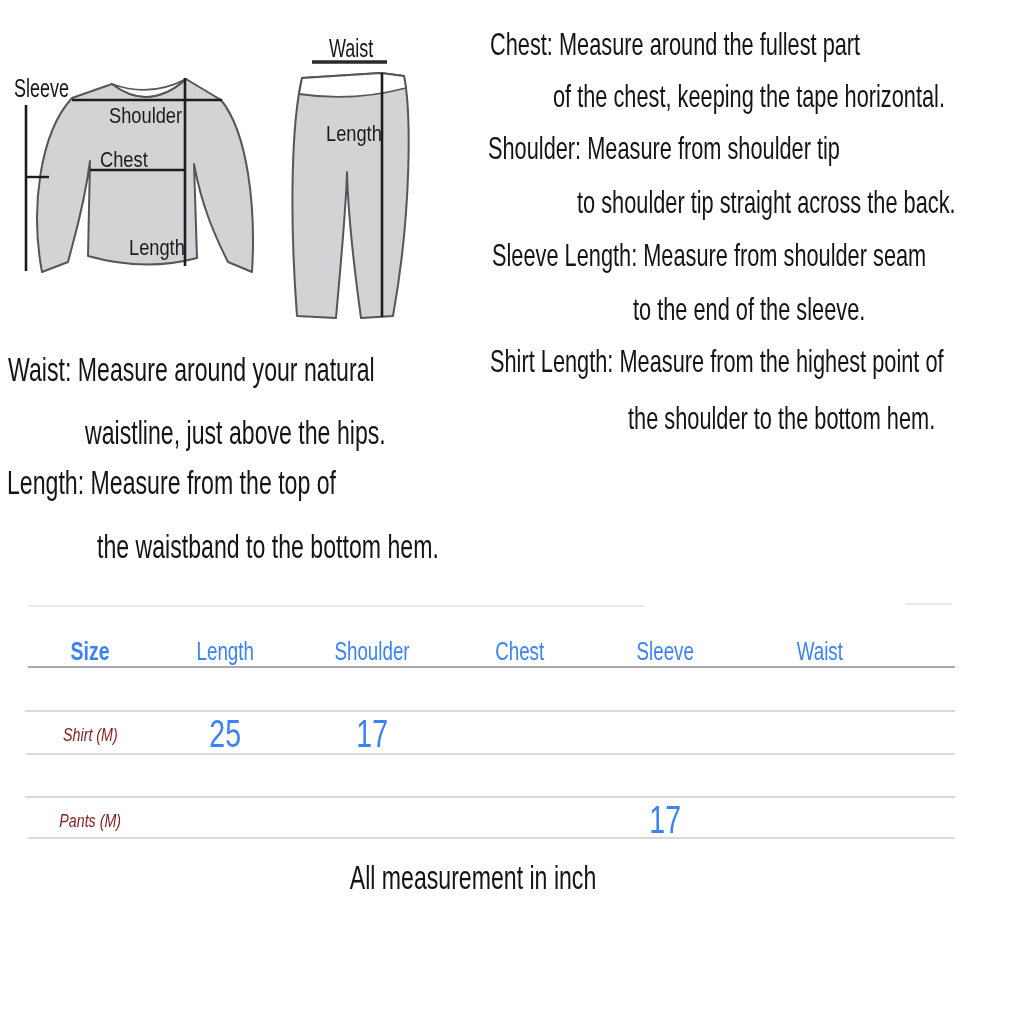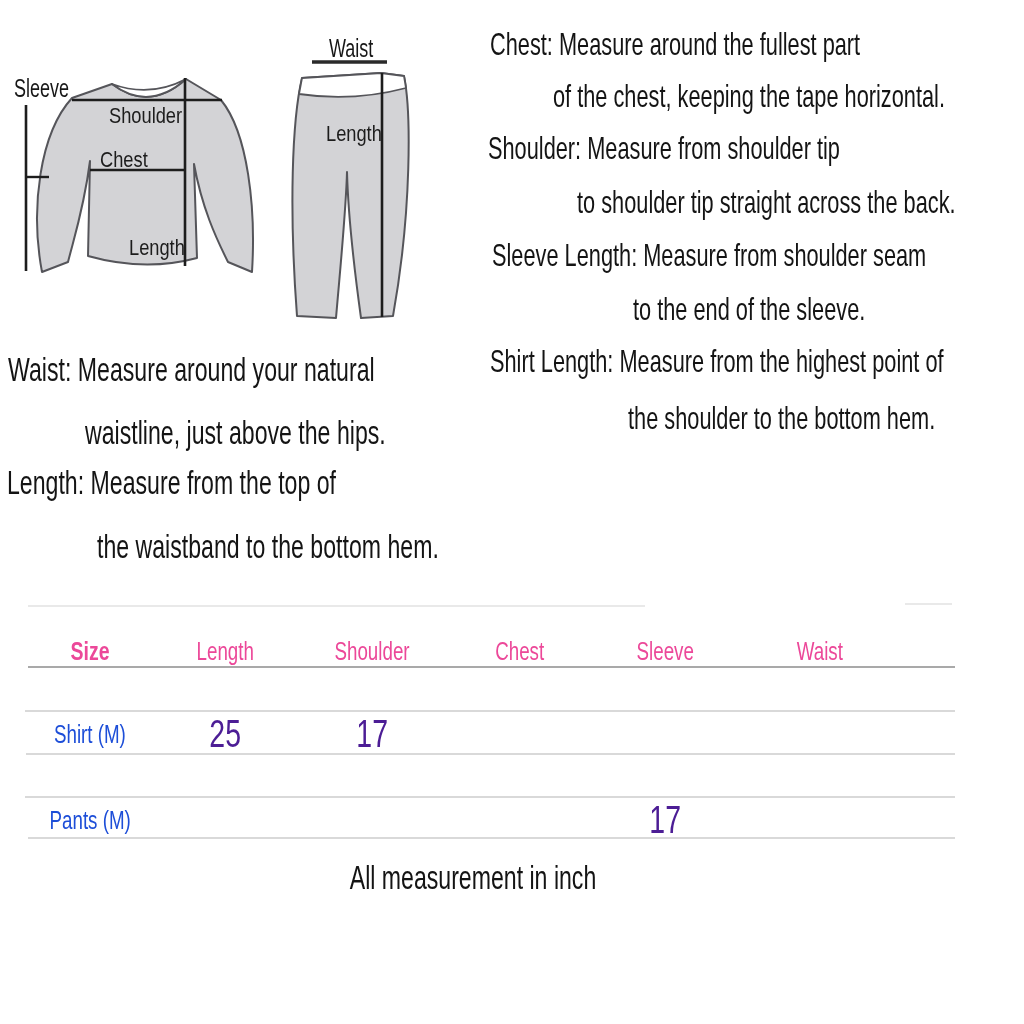--- a/index.html
+++ b/index.html
@@ -15,24 +15,24 @@
   .footer-note{position:absolute;left:173px;top:859px;width:600px;text-align:center;
       font-size:33px;white-space:nowrap;transform:scaleX(0.70);transform-origin:50% 50%;color:#141414;}
   
   .tbl-line{position:absolute;height:2px;background:#d9d9d9;}
   .tbl-line.faint{height:2px;background:#e9e9e9;}
   .tbl-line.hdr{background:#a9a9a9;}
   .tbl-row{position:absolute;left:25px;width:875px;display:grid;
       grid-template-columns:130px 140px 155px 140px 150px 160px;align-items:center;}
   .tbl-row .cell{text-align:center;overflow:visible;}
   .cnd{display:inline-block;white-space:nowrap;transform:scaleX(0.75);transform-origin:50% 50%;}
-  .hdr-cell{font-size:25px;color:#ec4899;}
+  .hdr-cell{font-size:25px;color:#3b82f6;}
   .hdr-cell.first{font-weight:700;font-size:26px;}
-  .lbl-cell{font-size:25px;color:#1d4ed8;}
-  .num-cell{font-size:38px;color:#4c1d95;}
+  .lbl-cell{font-size:19px;color:#7f1d1d;font-style:italic;}
+  .num-cell{font-size:38px;color:#3b82f6;}
   svg{position:absolute;overflow:visible;}
   svg text{fill:#161616;}
   .svg-cond{font-size:25px;font-family:"Liberation Sans",sans-serif;}
   .svg-plain{font-size:21.5px;font-family:"Liberation Sans",sans-serif;fill:#1c1c1c;}
 </style>
 </head>
 <body>
 
 <div id="canvas">
 

